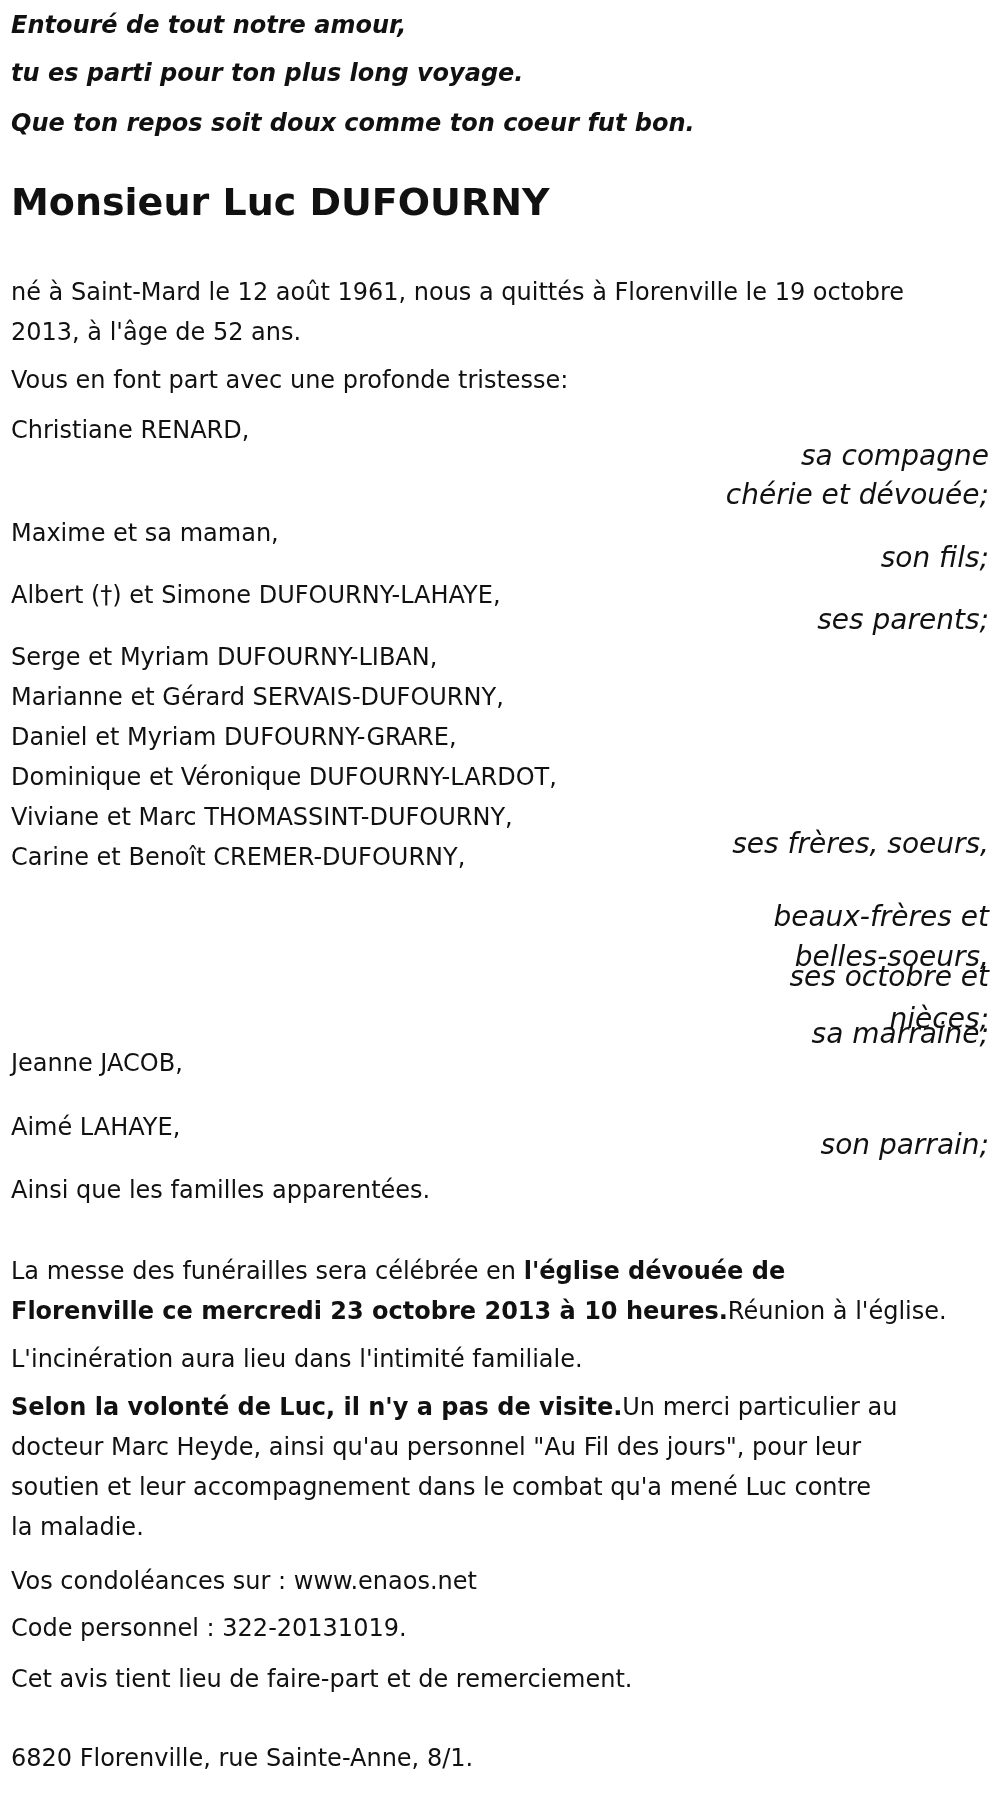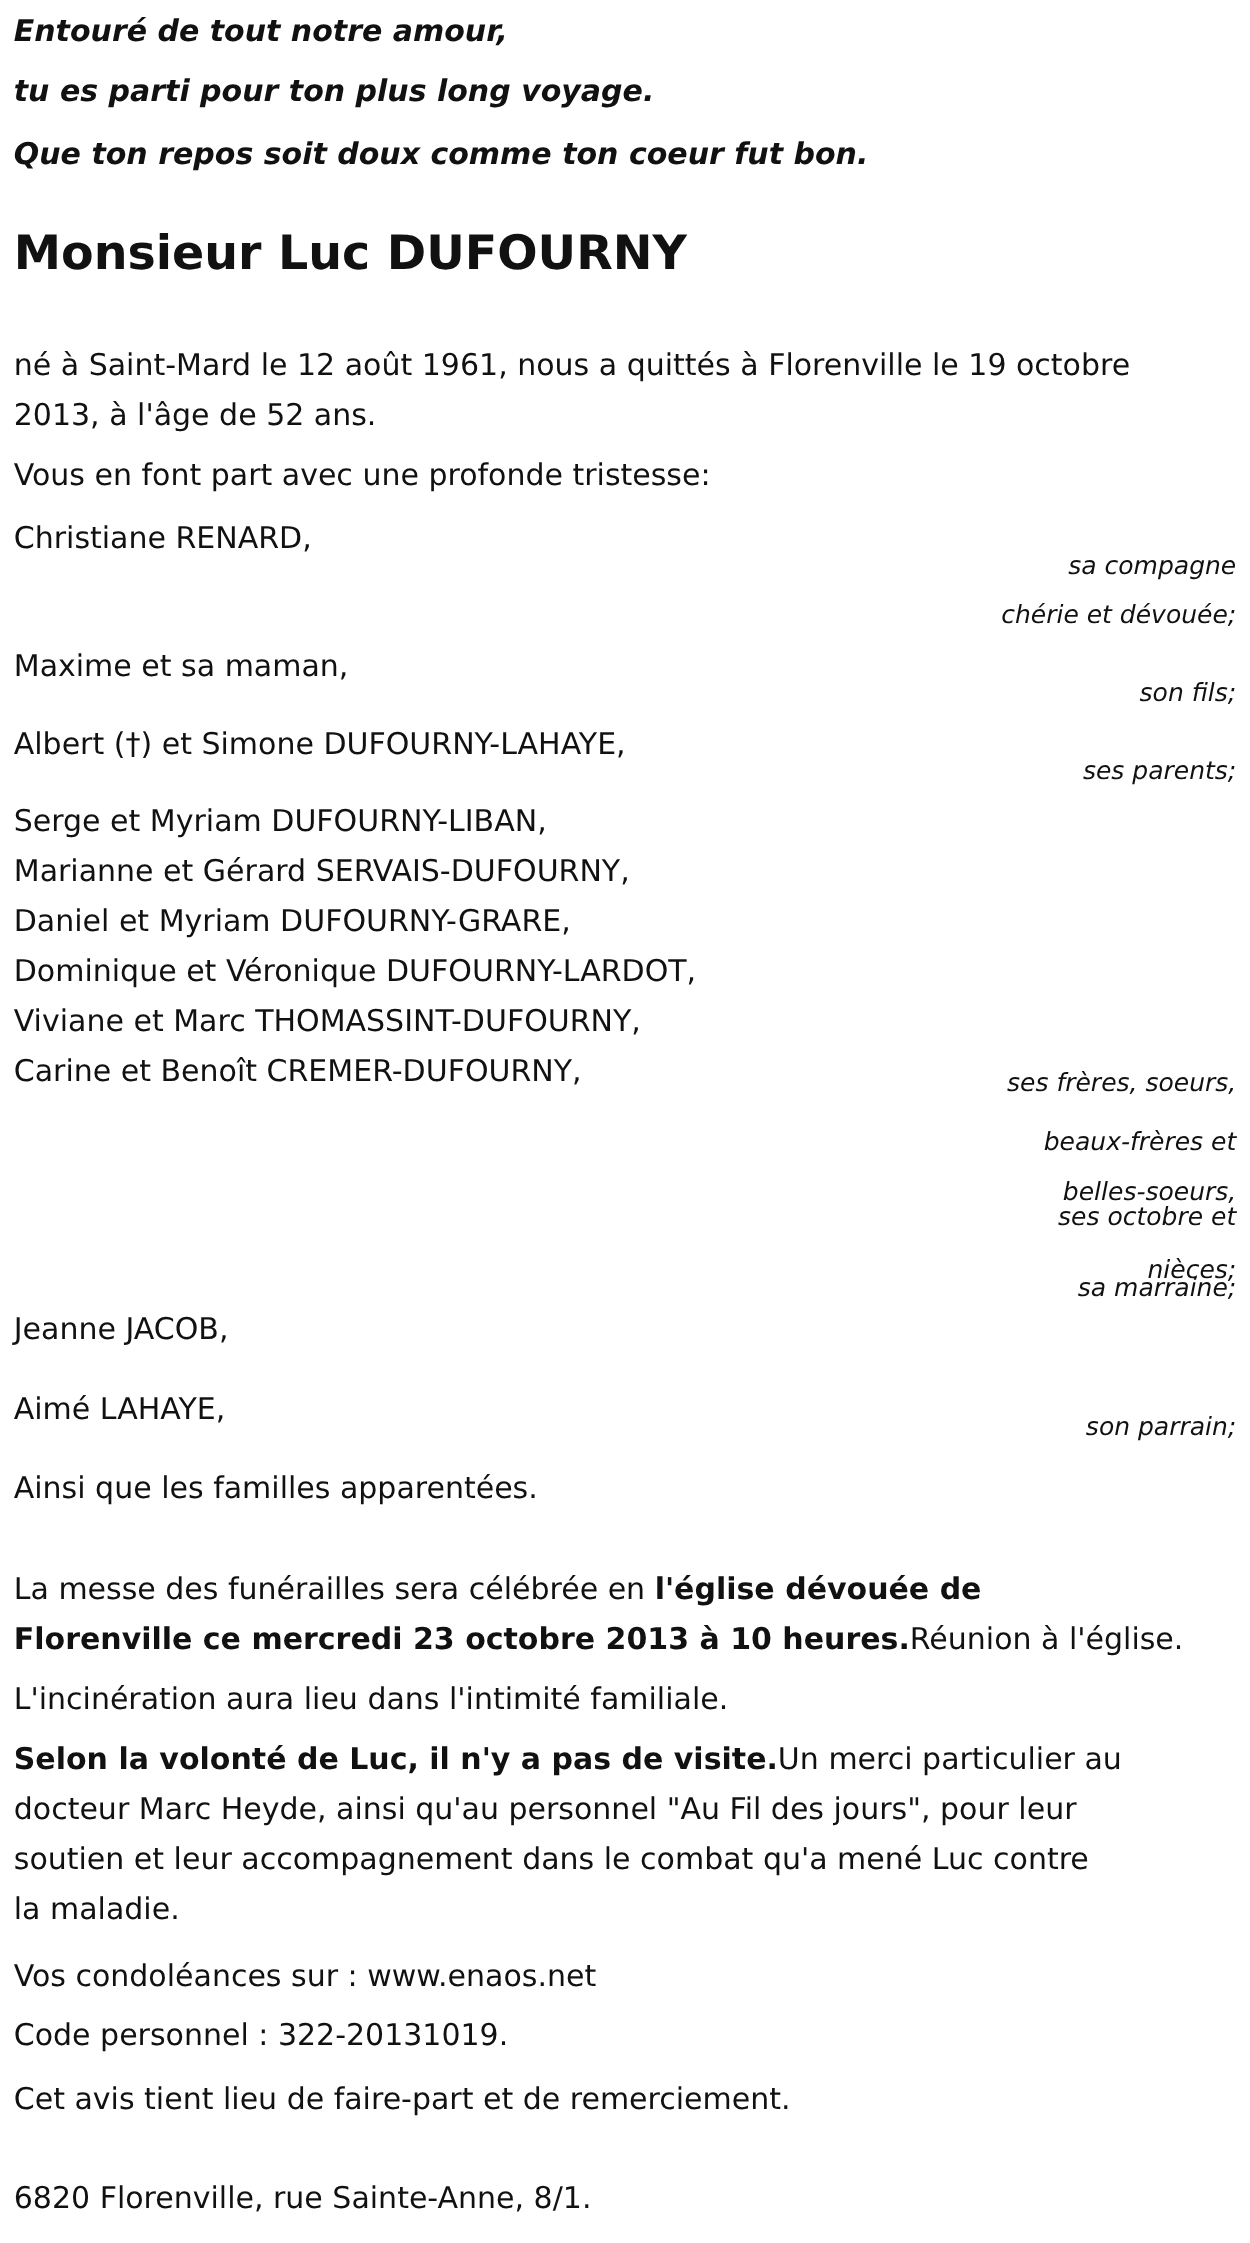--- a/index.html
+++ b/index.html
@@ -1,19 +1,19 @@
 <!DOCTYPE html>
 <html><head>
 <meta charset="utf-8">
 <style>
   html, body { margin: 0; padding: 0; background: #ffffff; }
   body { width: 1000px; height: 1794px; position: relative; overflow: hidden;
          font-family: "DejaVu Sans", sans-serif; color: #111111; }
   .ln { position: absolute; left: 11px; white-space: nowrap; line-height: 1; font-size: 24px; }
-  .r  { position: absolute; right: 11px; white-space: nowrap; line-height: 1; font-size: 20px; font-style: italic; text-align: right; }
+  .r  { position: absolute; right: 11px; white-space: nowrap; line-height: 1; font-size: 28px; font-style: italic; text-align: right; }
   .b  { font-weight: bold; }
   .poem { font-size: 24px; font-weight: bold; font-style: italic; }
   .title { font-size: 38px; font-weight: bold; text-align: center; }
 </style>
 </head>
 <body>
 
 <div class="ln poem" style="top:13px">Entouré de tout notre amour,</div>
 <div class="ln poem" style="top:61px">tu es parti pour ton plus long voyage.</div>
 <div class="ln poem" style="top:111px">Que ton repos soit doux comme ton coeur fut bon.</div>
@@ -33,21 +33,21 @@
 
 <div class="ln" style="top:583px">Albert (†) et Simone DUFOURNY-LAHAYE,</div>
 <div class="r" style="top:606px">ses parents;</div>
 
 <div class="ln" style="top:645px">Serge et Myriam DUFOURNY-LIBAN,</div>
 <div class="ln" style="top:685px">Marianne et Gérard SERVAIS-DUFOURNY,</div>
 <div class="ln" style="top:725px">Daniel et Myriam DUFOURNY-GRARE,</div>
 <div class="ln" style="top:765px">Dominique et Véronique DUFOURNY-LARDOT,</div>
 <div class="ln" style="top:805px">Viviane et Marc THOMASSINT-DUFOURNY,</div>
 <div class="ln" style="top:845px">Carine et Benoît CREMER-DUFOURNY,</div>
-<div class="r" style="top:856px">ses frères, soeurs,</div>
+<div class="r" style="top:830px">ses frères, soeurs,</div>
 <div class="r" style="top:903px">beaux-frères et</div>
 <div class="r" style="top:943px">belles-soeurs,</div>
 <div class="r" style="top:963px">ses octobre et</div>
 <div class="r" style="top:1005px">nièces;</div>
 
 <div class="ln" style="top:1051px">Jeanne JACOB,</div>
 <div class="r" style="top:1020px">sa marraine;</div>
 <div class="ln" style="top:1115px">Aimé LAHAYE,</div>
 <div class="r" style="top:1131px">son parrain;</div>
 <div class="ln" style="top:1178px">Ainsi que les familles apparentées.</div>

